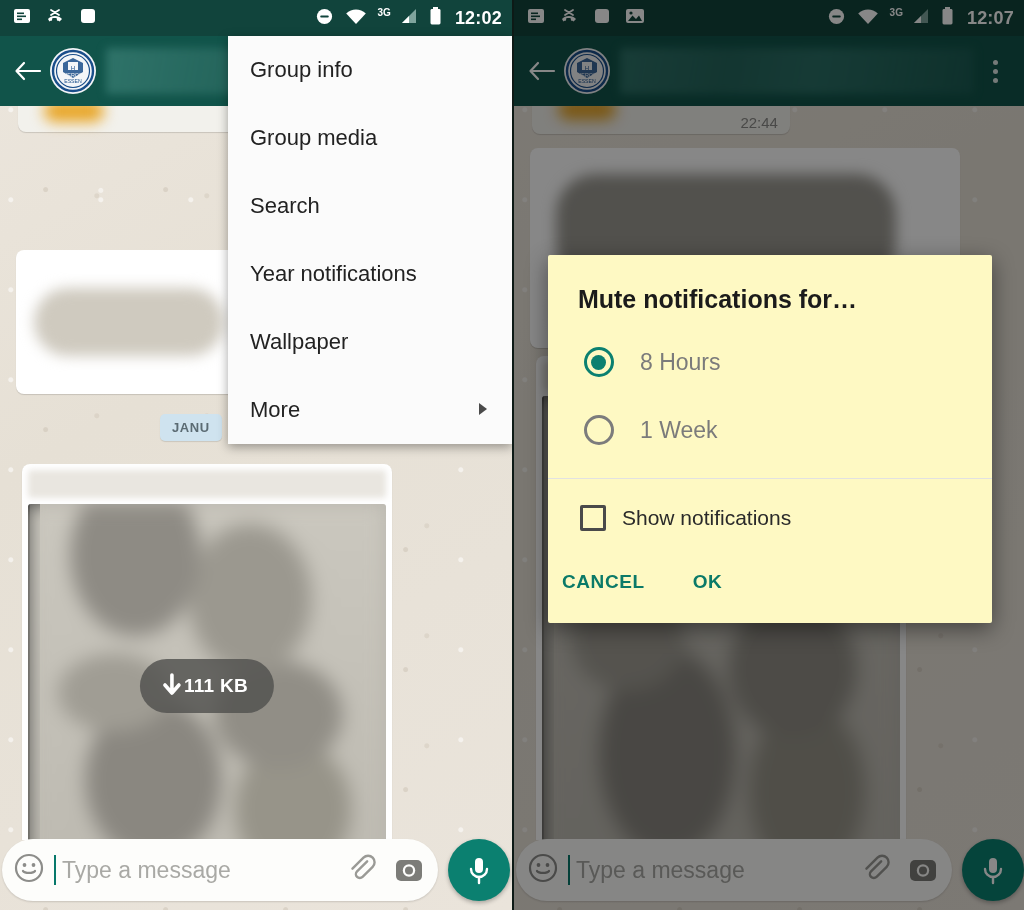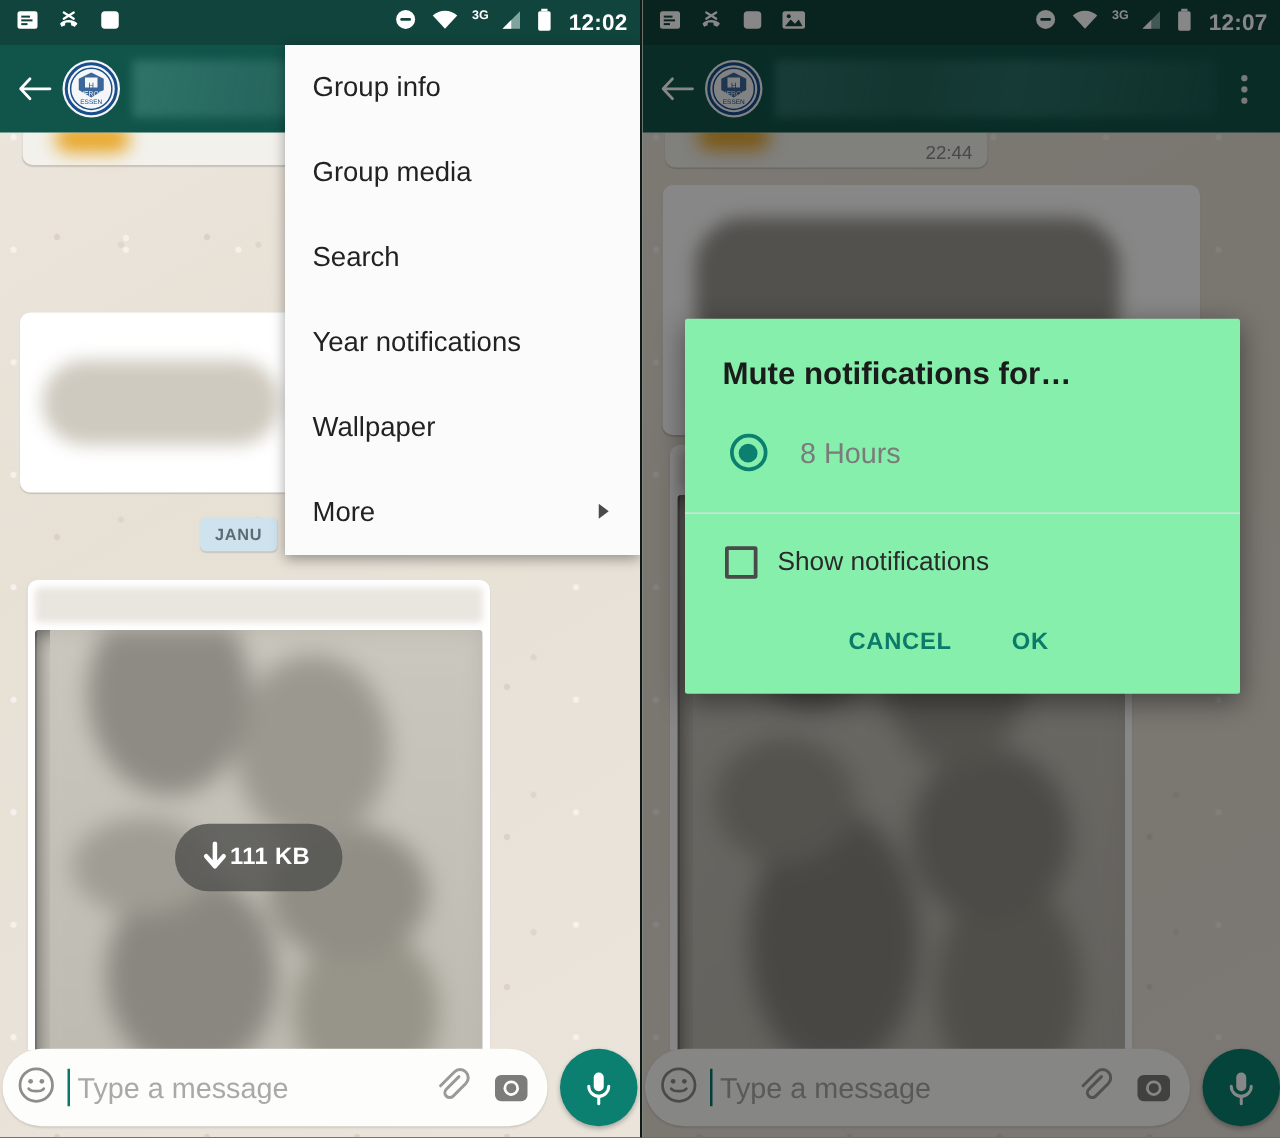--- a/index.html
+++ b/index.html
@@ -152,21 +152,21 @@
   
   .dim {
     position: absolute; inset: 0; z-index: 10;
     background: rgba(0,0,0,.47); pointer-events: none;
   }
 
   
   .dialog {
     position: absolute; z-index: 30;
     left: 34px; top: 255px; width: 444px;
-    background: #86efac; border-radius: 2px;
+    background: #fef9c3; border-radius: 2px;
     box-shadow: 0 6px 22px rgba(0,0,0,.45);
   }
   .dialog-title {
     font-size: 25px; font-weight: 700; color: #1b1b1b;
     padding: 30px 26px 14px 30px;
   }
   .radio-row {
     display: flex; align-items: center; gap: 26px;
     padding: 0 36px; height: 68px;
   }
@@ -176,21 +176,21 @@
     display: flex; align-items: center; justify-content: center;
   }
   .radio.on { border-color: #0b8070; }
   .radio.on::after { content: ""; width: 15px; height: 15px; border-radius: 50%; background: #0b8070; }
   .radio-label { font-size: 23px; color: #7b7b7b; }
   .dlg-divider { height: 1px; background: #e2e2e2; margin-top: 14px; }
   .check-row { display: flex; align-items: center; gap: 16px; padding: 26px 30px 6px 32px; }
   .checkbox { width: 26px; height: 26px; border: 3px solid #4a4a4a; border-radius: 2px; flex: none; }
   .check-label { font-size: 21px; color: #2a2a2a; }
   .dlg-actions {
-    display: flex; justify-content: center; align-items: center;
+    display: flex; justify-content: flex-start; align-items: center;
     gap: 20px; padding: 26px 22px 22px 0;
   }
   .dlg-btn {
     font-size: 19px; font-weight: 700; color: #0b7a68;
     letter-spacing: .6px; padding: 8px 14px; background: none; border: none;
     font-family: "Liberation Sans", sans-serif; cursor: pointer;
   }
 </style>
 </head>
 <body>
@@ -503,20 +503,24 @@
 
     <div class="dim"></div>
 
     <div class="dialog">
       <div class="dialog-title">Mute notifications for…</div>
 
       <div class="radio-row">
         <span class="radio on"></span>
         <span class="radio-label">8 Hours</span>
       </div>
+      <div class="radio-row">
+        <span class="radio"></span>
+        <span class="radio-label">1 Week</span>
+      </div>
 
       <div class="dlg-divider"></div>
 
       <div class="check-row">
         <span class="checkbox"></span>
         <span class="check-label">Show notifications</span>
       </div>
 
       <div class="dlg-actions">
         <button class="dlg-btn">CANCEL</button>

